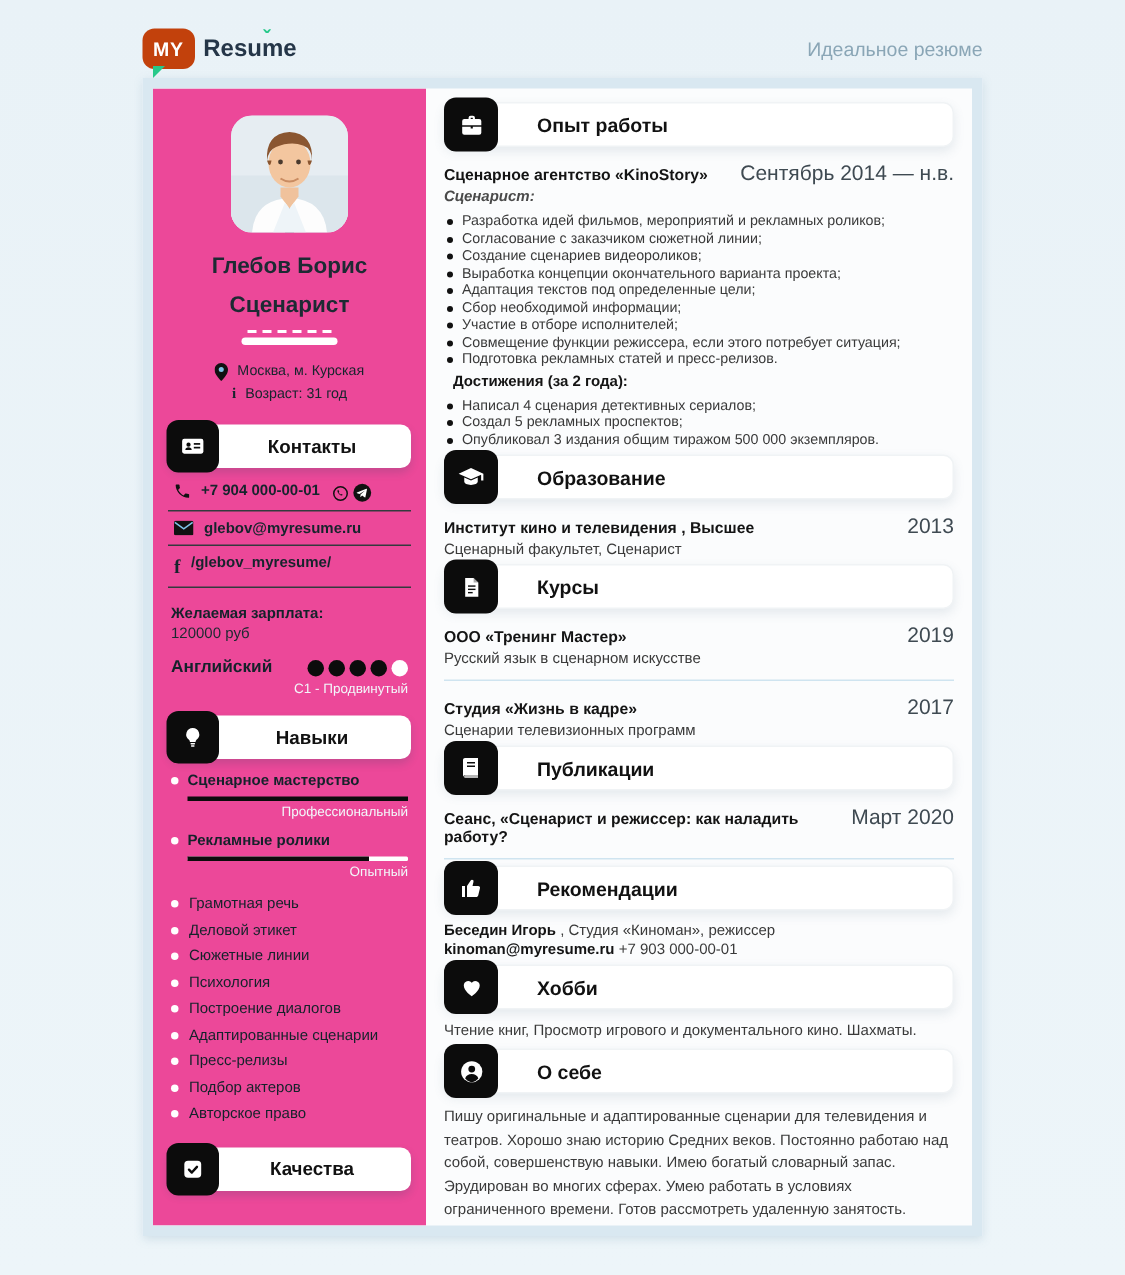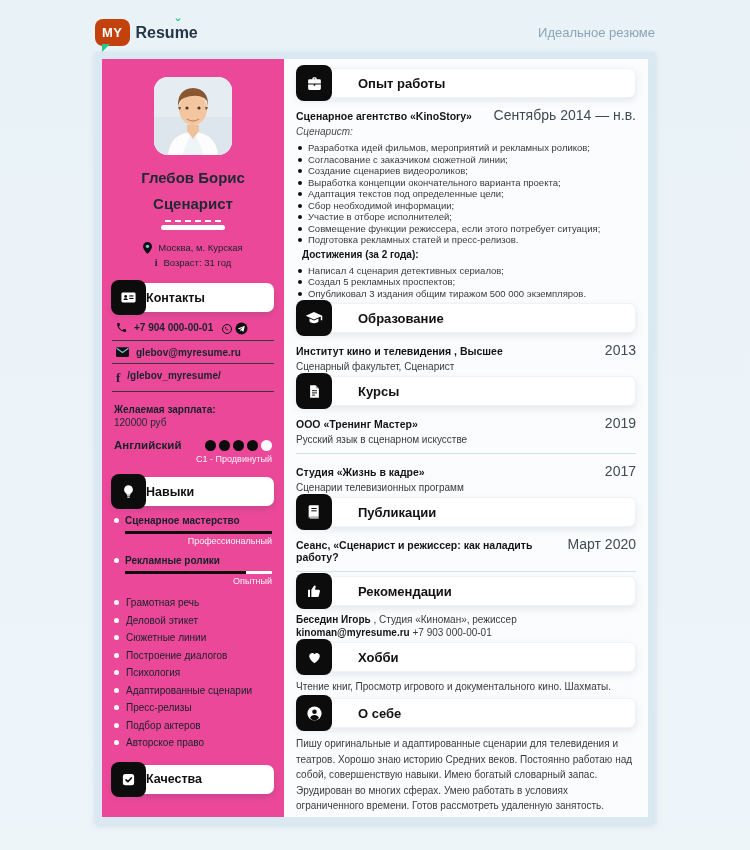--- a/index.html
+++ b/index.html
@@ -41,21 +41,21 @@
   .meta { margin-top:10px; }
   .meta-row { display:flex; align-items:center; justify-content:center; gap:6px;
     font-size:9.5px; color:#16242c; line-height:15px; }
   .meta-row svg, .meta-row .txt-ico { flex-shrink:0; }
   .txt-ico { font-weight:bold; font-size:10px; font-family:"Liberation Serif",serif; }
 
   .side-header { position:relative; background:#fff; border-radius:7px; height:29px;
     margin-top:13px; display:flex; align-items:center;
     box-shadow:0 3px 6px rgba(30,70,95,.18); }
   .side-header .icon-box { width:35px; height:35px; margin-left:-1px; }
-  .side-header .hd-title { flex:1; text-align:left; font-size:12.5px; font-weight:bold;
+  .side-header .hd-title { flex:1; text-align:center; font-size:12.5px; font-weight:bold;
     color:#111; padding-right:4px; }
   .icon-box { background:#0c0c0c; border-radius:8px; display:flex; align-items:center;
     justify-content:center; flex-shrink:0; }
 
   .contact-rows { margin-top:4px; }
   .contact-row { display:flex; align-items:flex-start; gap:7px; padding:6px 2px 5px 4px;
     border-bottom:1.5px solid #333a3e; font-size:10px; font-weight:bold; color:#16242c; }
   .mini-ico { flex-shrink:0; display:flex; align-items:center; }
   .msg-icos { display:flex; align-items:center; gap:2px; margin-left:1px; }
   .salary { margin-top:12px; padding-left:2px; }
@@ -91,21 +91,21 @@
     border:1px solid #f0f3f5; margin-top:4px; }
   .sec-header:first-child { margin-top:0; }
   .sec-header .icon-box { width:36px; height:36px; margin-left:-1px; }
   .sec-header .hd-title { font-size:13px; font-weight:bold; color:#111; margin-left:26px; }
 
   .entry-row { display:flex; justify-content:space-between; align-items:baseline;
     margin-top:9px; }
   .entry-name { font-size:10.5px; font-weight:bold; color:#141414; }
   .entry-date { font-size:14px; color:#3f4a52; white-space:nowrap; margin-left:8px; }
   .entry-sub { font-size:10px; color:#3a3a3a; margin-top:3px; }
-  .role { font-style:italic; color:#4a4a4a; margin-top:3px; font-size:10px; }
+  .role { font-style:italic; color:#4a4a4a; margin-top:3px; font-size:10px;font-weight:bold; }
 
   .bullets { list-style:none; margin-top:5px; }
   .bullets li { position:relative; padding-left:12px; line-height:11.5px; font-size:9.5px;
     color:#3a3a3a; }
   .bullets li::before { content:""; position:absolute; left:2px; top:4px; width:4px;
     height:4px; border-radius:50%; background:#111; }
   .ach-title { font-weight:bold; color:#141414; font-size:10px; margin-top:3px; padding-left:6px; }
 
   .divider { border-top:1px solid #cfe4f0; margin-top:8px; }
   .plain-text { margin-top:8px; font-size:10px; color:#3a3a3a; line-height:14px; }
@@ -261,22 +261,22 @@
           <div class="sbar">
             <div class="fill" style="width: 82%;"></div>
           </div>
           <div class="slevel">Опытный</div>
         </div>
       </div>
     <ul class="side-list light" id="skills-plain">
         <li>Грамотная речь</li>
         <li>Деловой этикет</li>
         <li>Сюжетные линии</li>
+        <li>Психология</li>
         <li>Построение диалогов</li>
-        <li>Психология</li>
         <li>Адаптированные сценарии</li>
         <li>Пресс-релизы</li>
         <li>Подбор актеров</li>
         <li>Авторское право</li>
       </ul>
 
     <div class="side-header">
       <span class="icon-box">
         <svg width="15" height="15" viewBox="0 0 24 24">
             <rect x="3" y="3" width="18" height="18" rx="4" fill="#fff"></rect>

